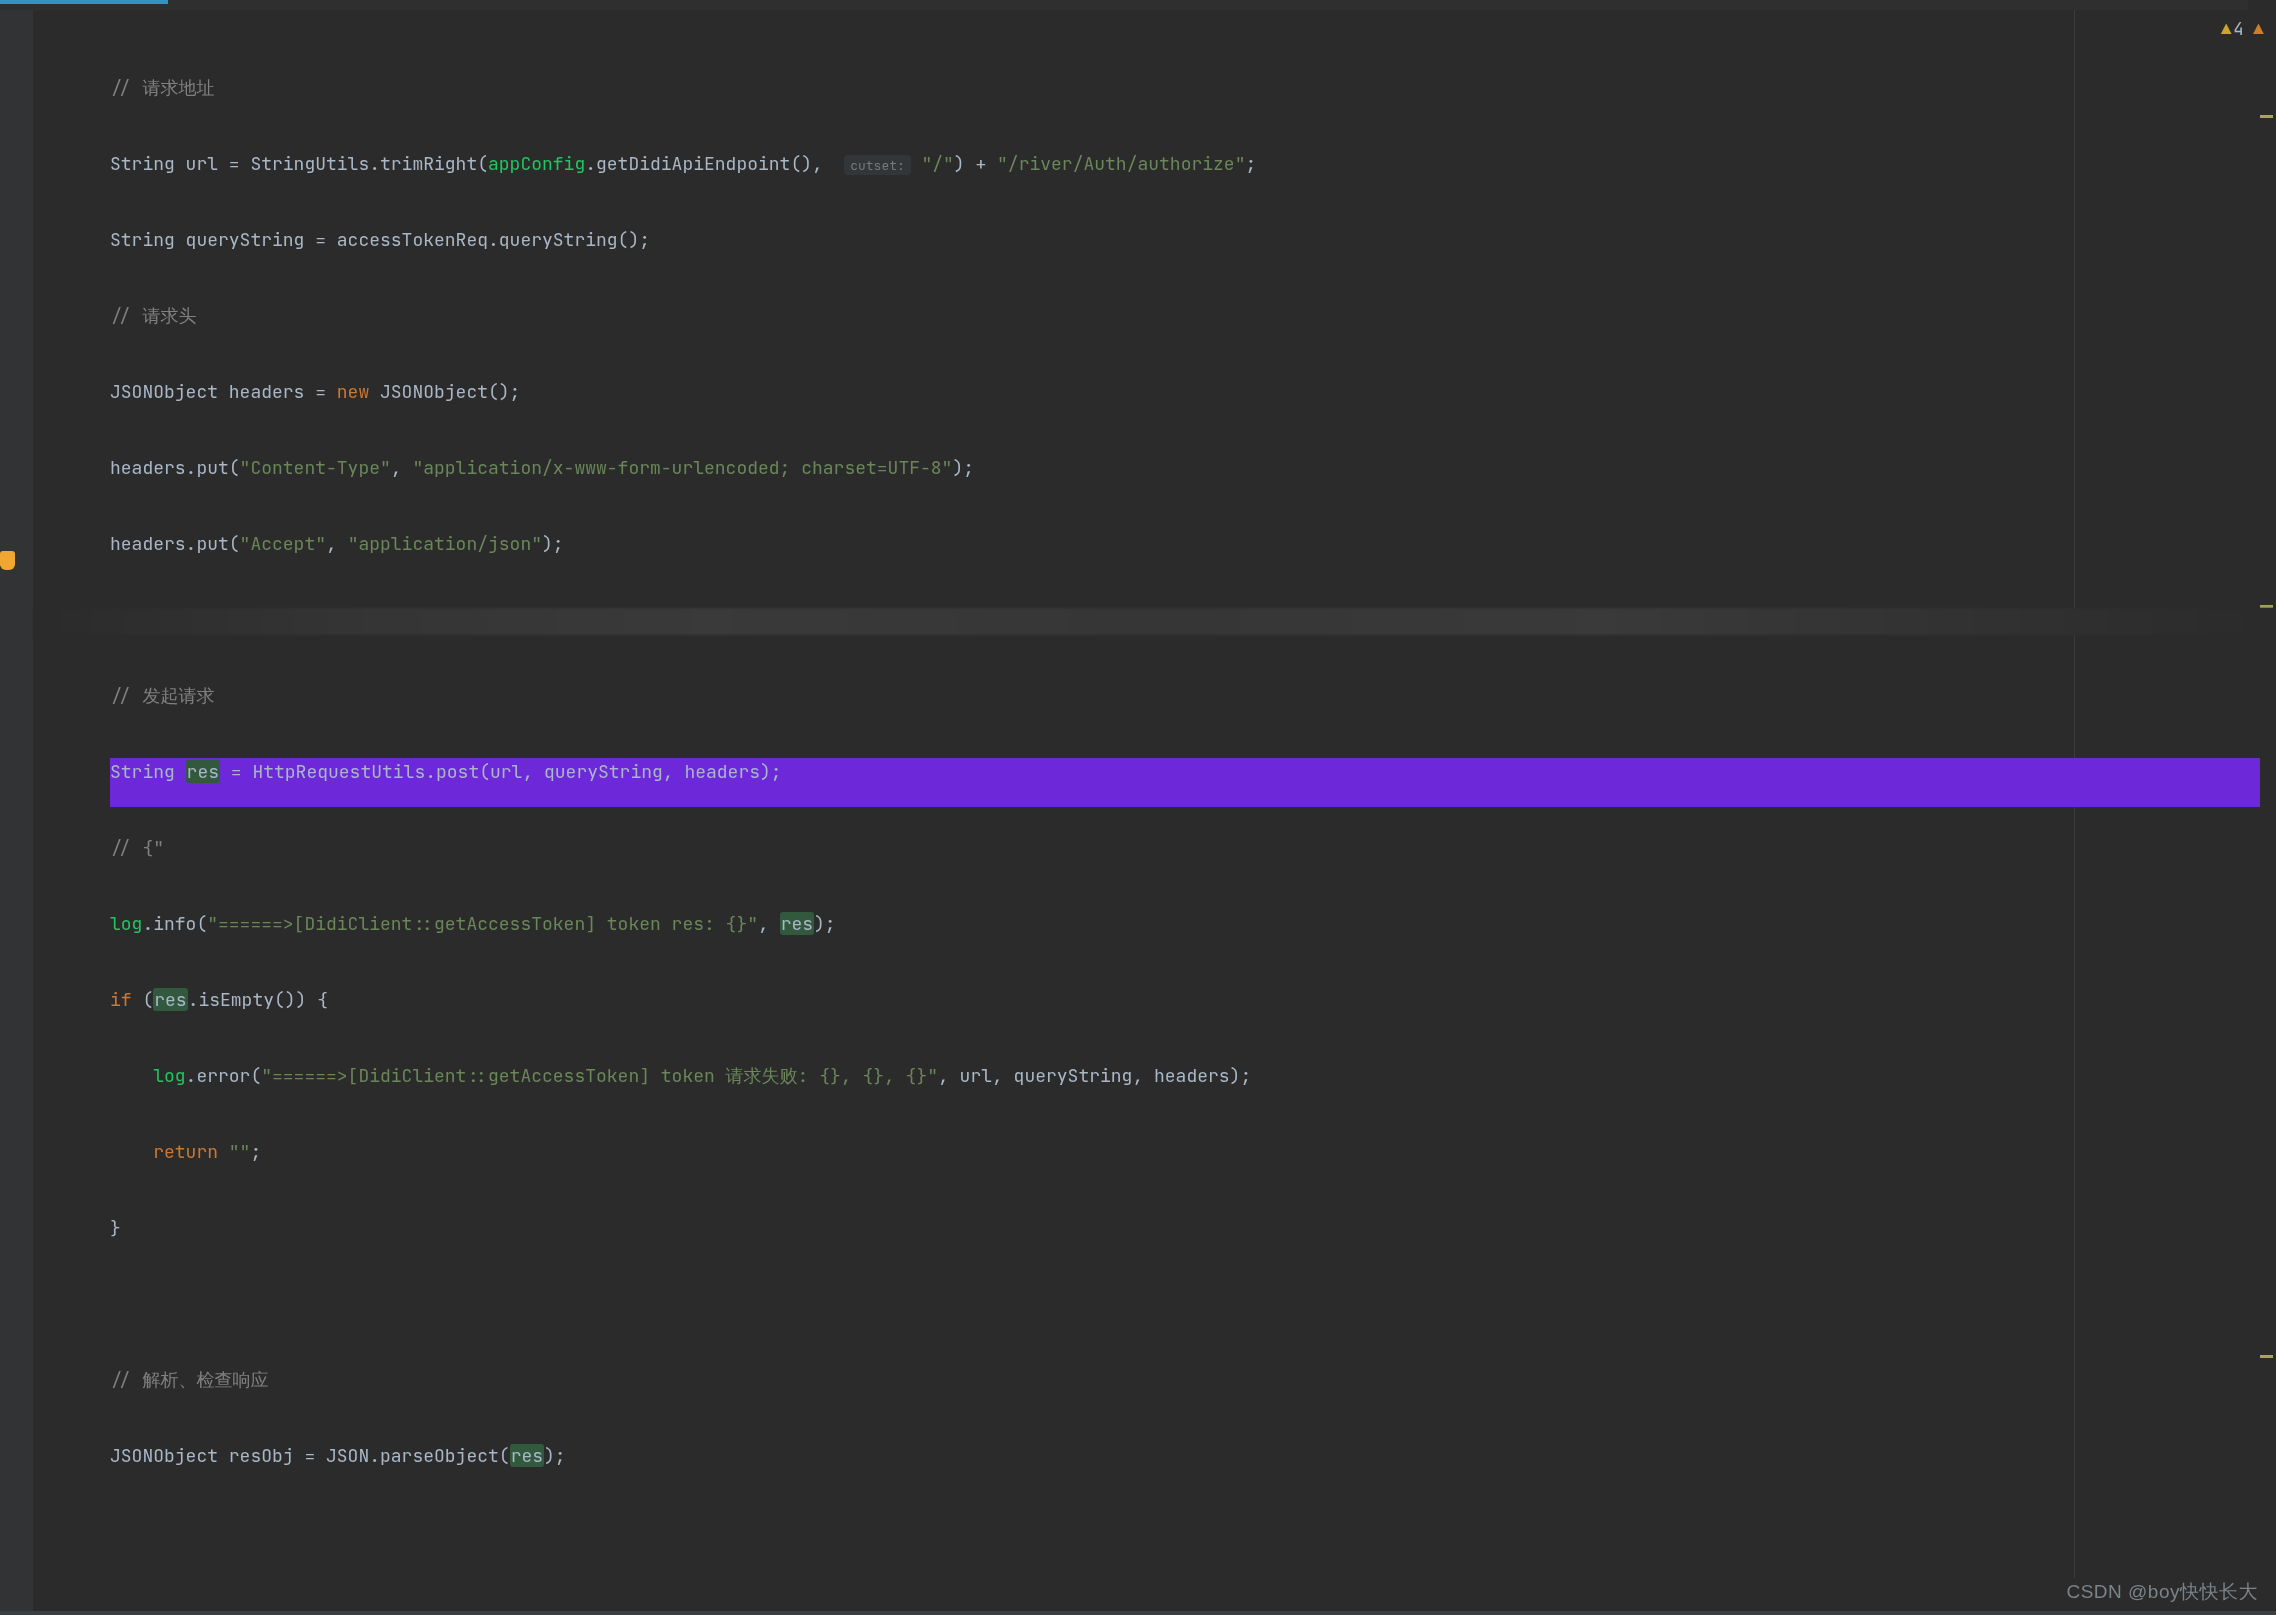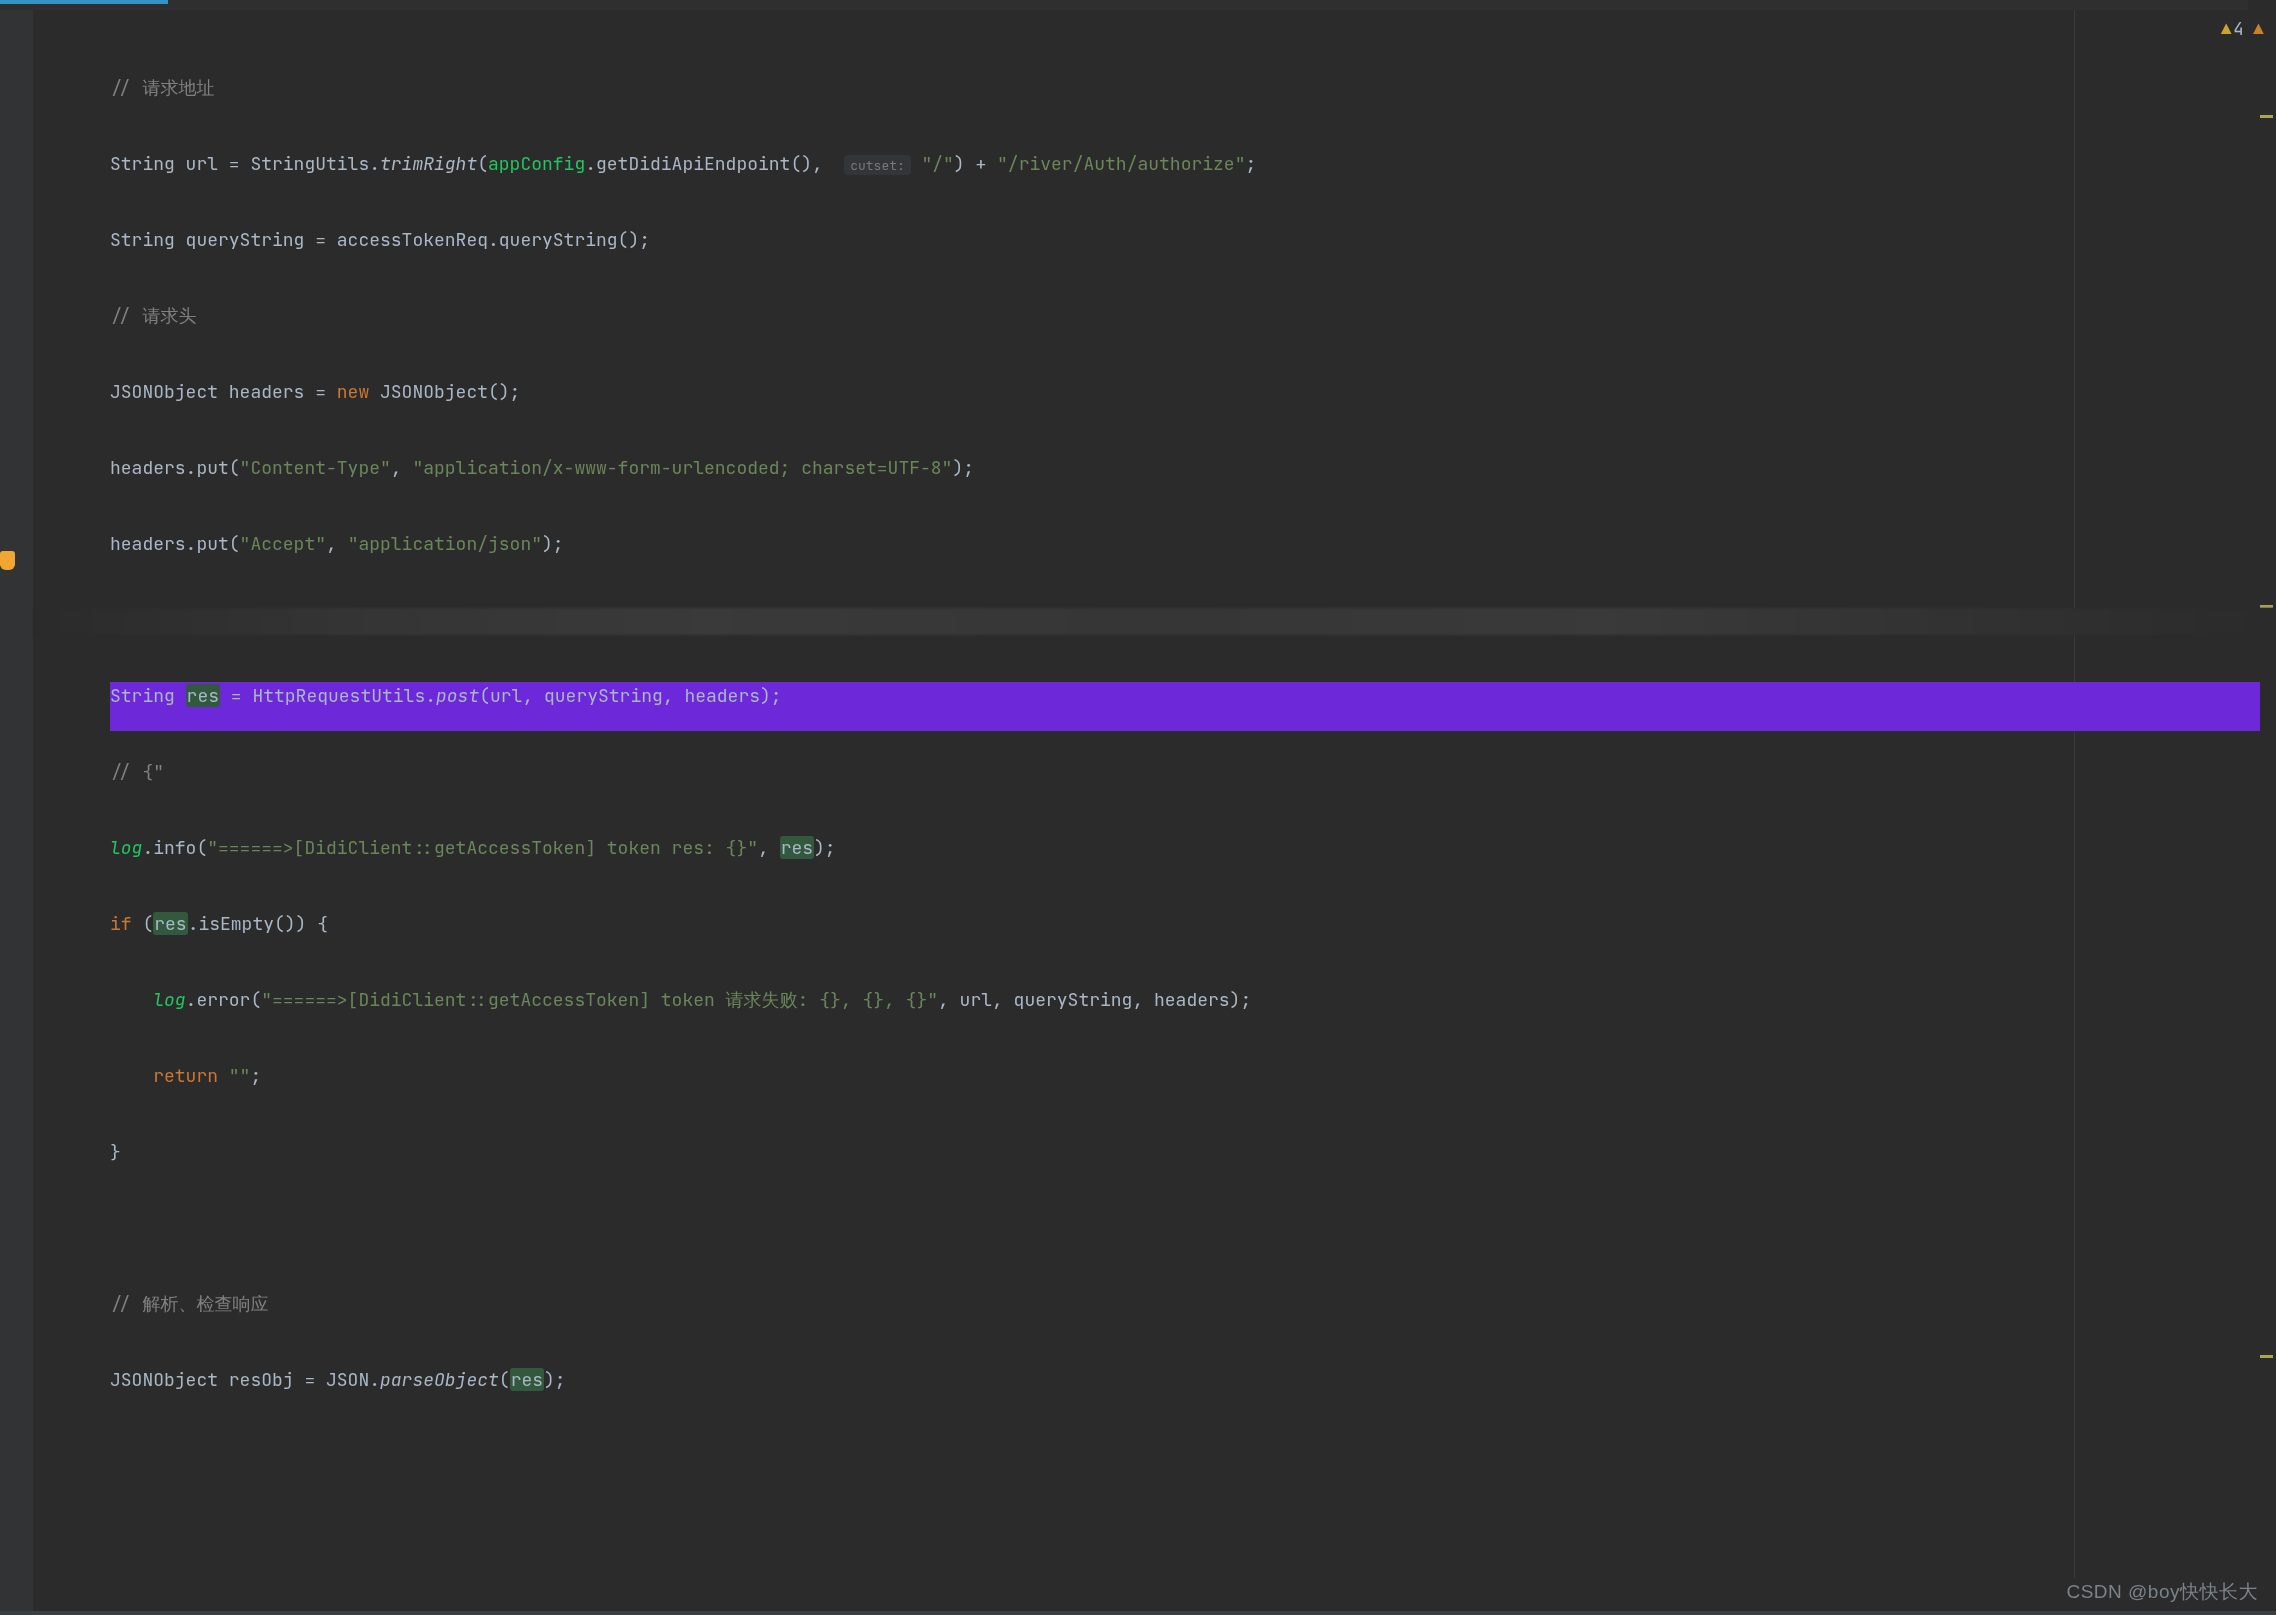--- a/index.html
+++ b/index.html
@@ -8,21 +8,21 @@
   .topbar .progress{position:absolute;top:0;left:0;height:3.8px;width:168px;background:#3592c4}
   .gutter{position:absolute;left:0;top:9.6px;bottom:0;width:33px;background:#313335}
   .gutter .bulb{position:absolute;left:0;top:541px;width:15.4px;height:19px;background:#f0a732;border-radius:2.9px 2.9px 5.8px 5.8px}
   .code{position:absolute;left:33px;right:0;top:9.6px;bottom:38px;padding:37px 17px 0 77px;white-space:pre;overflow:hidden}
   .ln{display:block;height:49px}
   .sel{background:#6d28d9}
   .cmt{color:#808080}
   .kw{color:#cc7832}
   .str{color:#6a8759}
   .ident{color:#a9b7c6}
-  .ital{color:#a9b7c6;font-style:italic}
+  .ital{color:#a9b7c6;}
   .fld{color:#22c55e}
   .hint{color:#787878;background:#333638;padding:1.9px 5.8px;border-radius:3.8px;font-size:13px;font-style:normal}
   .hl{background:#32593d;border-radius:2.9px;padding:0 1px}
   .margin-strip{position:absolute;right:202px;top:9.6px;bottom:38px;width:1px;background:#3b3b3b}
   .right-gutter{position:absolute;right:0;top:0;width:29px;height:100%;background:#2b2b2b}
   .warnbox{position:absolute;right:13.4px;top:15.4px;color:#a9b7c6;font-size:17.3px}
   .warnbox .tri{color:#c9a52b;margin-right:1.9px}
   .warnbox .tri2{color:#c97f2b;margin-left:9.6px}
   .rg-mark{position:absolute;right:3.8px;width:13.4px;height:2.9px}
   .watermark{position:absolute;right:19px;bottom:11.5px;color:#79838a;font-size:19px;font-family:sans-serif;letter-spacing:0.5px}
@@ -53,20 +53,21 @@
 
   <div class="code">
 <span class="ln"><span class="cmt">// 请求地址</span></span>
 <span class="ln"><span class="ident">String url = StringUtils.</span><span class="ital">trimRight</span><span class="ident">(</span><span class="fld">appConfig</span><span class="ident">.getDidiApiEndpoint(),  </span><span class="hint">cutset:</span><span class="str"> "/"</span><span class="ident">) + </span><span class="str">"/river/Auth/authorize"</span><span class="ident">;</span></span>
 <span class="ln"><span class="ident">String queryString = accessTokenReq.queryString();</span></span>
 <span class="ln"><span class="cmt">// 请求头</span></span>
 <span class="ln"><span class="ident">JSONObject headers = </span><span class="kw">new</span><span class="ident"> JSONObject();</span></span>
 <span class="ln"><span class="ident">headers.put(</span><span class="str">"Content-Type"</span><span class="ident">, </span><span class="str">"application/x-www-form-urlencoded; charset=UTF-8"</span><span class="ident">);</span></span>
 <span class="ln"><span class="ident">headers.put(</span><span class="str">"Accept"</span><span class="ident">, </span><span class="str">"application/json"</span><span class="ident">);</span></span>
 <span class="ln"></span>
+<span class="ln"><span class="cmt">// 发起请求</span></span>
 <span class="ln sel"><span class="ident">String </span><span class="ident hl">res</span><span class="ident"> = HttpRequestUtils.</span><span class="ital">post</span><span class="ident">(url, queryString, headers);</span></span>
 <span class="ln" style="position:relative"><span class="cmt">// {"</span></span>
 <span class="ln"><span class="ital fld">log</span><span class="ident">.info(</span><span class="str">"======&gt;[DidiClient::getAccessToken] token res: {}"</span><span class="ident">, </span><span class="ident hl">res</span><span class="ident">);</span></span>
 <span class="ln"><span class="kw">if</span><span class="ident"> (</span><span class="ident hl">res</span><span class="ident">.isEmpty()) {</span></span>
 <span class="ln"><span>    </span><span class="ital fld">log</span><span class="ident">.error(</span><span class="str">"======&gt;[DidiClient::getAccessToken] token 请求失败: {}, {}, {}"</span><span class="ident">, url, queryString, headers);</span></span>
 <span class="ln"><span>    </span><span class="kw">return </span><span class="str">""</span><span class="ident">;</span></span>
 <span class="ln"><span class="ident">}</span></span>
 <span class="ln"></span>
 <span class="ln"><span class="cmt">// 解析、检查响应</span></span>
 <span class="ln"><span class="ident">JSONObject resObj = JSON.</span><span class="ital">parseObject</span><span class="ident">(</span><span class="ident hl">res</span><span class="ident">);</span></span>

